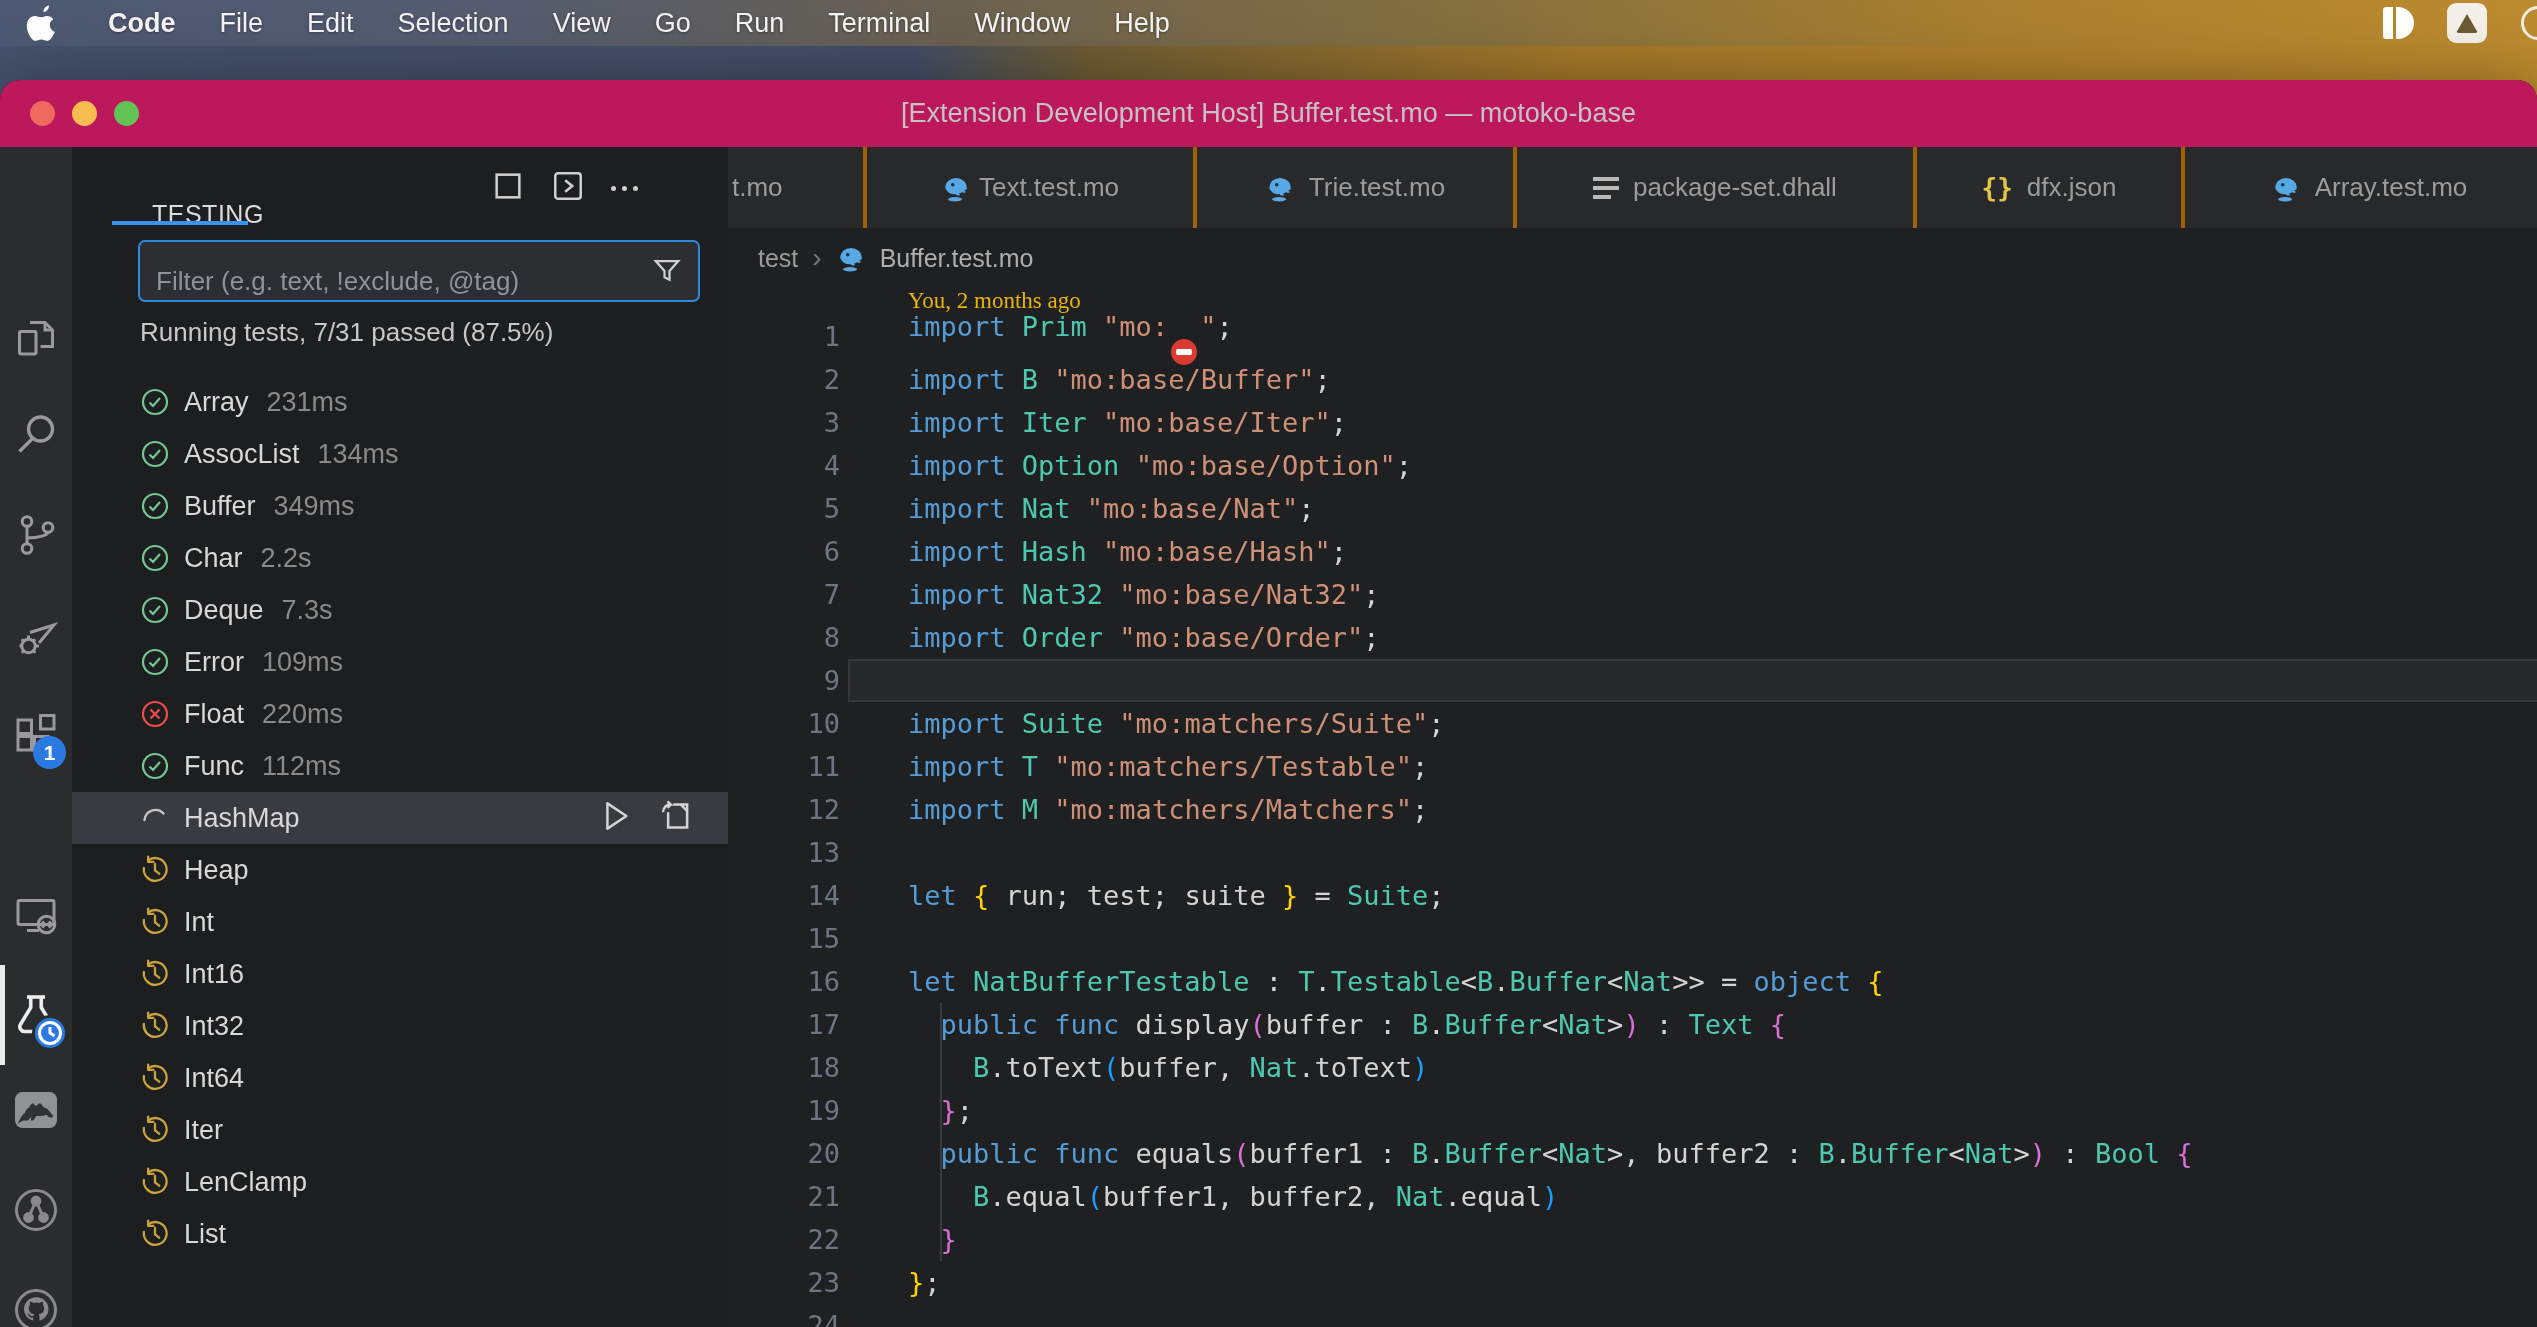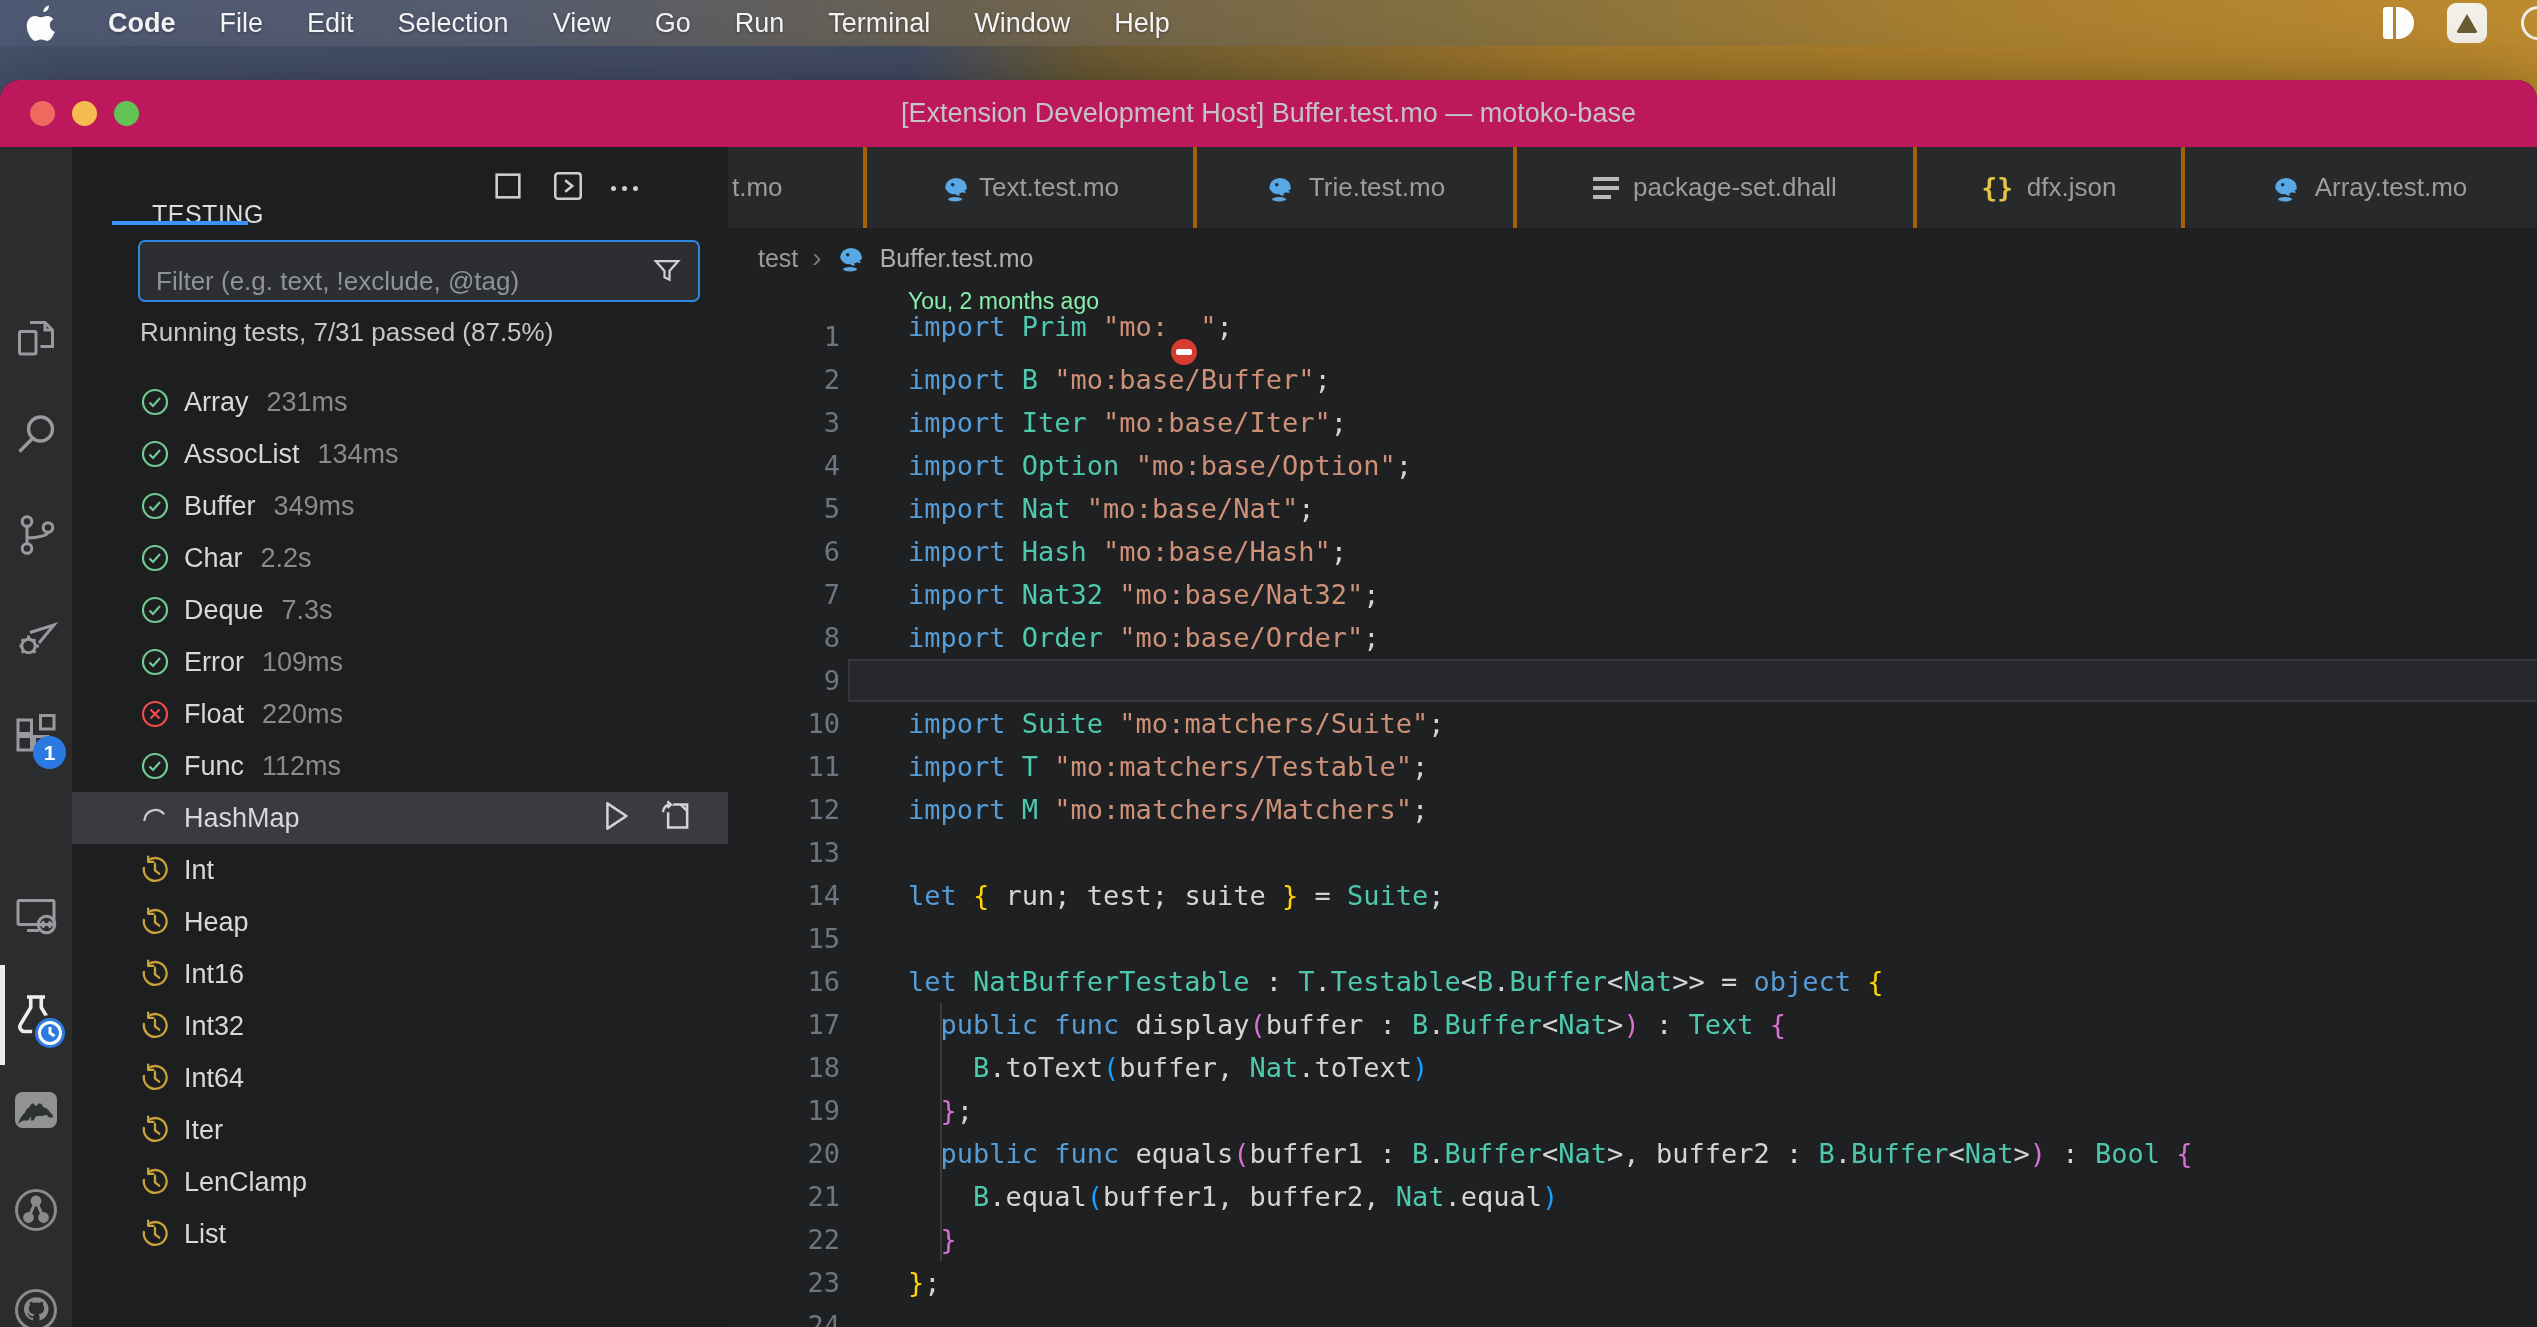--- a/index.html
+++ b/index.html
@@ -75,21 +75,21 @@
   .tab-ico svg { width:30px; height:30px; }
   .tab-ico.braces { color:#e2c545; font-family:"DejaVu Sans Mono", monospace; font-size:26px; font-weight:700; width:auto; }
   .dhall-lines { width:26px; height:22px; display:flex; flex-direction:column; justify-content:space-between; }
   .dhall-lines i { height:4px; background:#b9b9b9; }
   .dhall-lines i:nth-child(3){ width:70%; }
   .breadcrumb { position:absolute; top:81px; left:0; right:0; height:60px; display:flex; align-items:center;
     padding-left:30px; color:#9b9b9b; font-size:25px; gap:14px; }
   .bc-chev { color:#7a7a7a; font-size:28px; }
   .bc-file { color:#aeaeae; }
   .code { position:absolute; top:141px; left:0; right:0; bottom:0; font-family:"DejaVu Sans Mono", monospace; }
-  .blame { height:27px; padding-left:180px; color:#86efac; font-size:23px; font-family:Liberation Sans, sans-serif; }
+  .blame { height:27px; padding-left:180px; color:#eab308; font-size:23px; font-family:Liberation Serif, serif; }
   .code-line { height:43px; display:flex; align-items:center; position:relative; z-index:1; }
   .ln { width:112px; text-align:right; color:#6e7681; font-size:27px; flex:0 0 auto; }
   .lt { padding-left:68px; font-size:27px; white-space:pre; color:#d4d4d4; }
   .tk-kw{color:#569cd6;} .tk-ty{color:#4ec9b0;} .tk-str{color:#ce9178;} .tk-pl{color:#d4d4d4;}
   .tk-b1{color:#ffd602;} .tk-b2{color:#da70d6;} .tk-b3{color:#179fff;}
   .tk-emj{ display:inline-block; width:26px; height:26px; background:#d83b2f; border-radius:50%;
     position:relative; top:3px; margin:0 3px; font-size:0; }
   .tk-emj::after{ content:""; position:absolute; left:5px; right:5px; top:10px; height:6px; background:#fff; border-radius:2px; }
   .cur-line-bg { position:absolute; left:120px; right:0; top:371px; height:43px; background:#27282b;
     border:2px solid #36373b; border-right:none; z-index:0; }
@@ -352,31 +352,31 @@
           </span>
         </div>
         <div class="test-row">
           <span class="t-ico">
             <svg viewBox="0 0 30 30" fill="none" stroke="#c9a43a" stroke-width="2.3">
               <path d="M8 5.6A11.4 11.4 0 1 1 3.9 13" stroke-linecap="round"></path>
               <path d="M8.2 1.6v5.3h5.3" stroke-linecap="round" stroke-linejoin="round"></path>
               <path d="M15 9v6.5l4.2 3.2" stroke-linecap="round"></path>
             </svg>
           </span>
+          <span class="t-name">Heap</span>
+        </div>
+        <div class="test-row">
+          <span class="t-ico">
+            <svg viewBox="0 0 30 30" fill="none" stroke="#c9a43a" stroke-width="2.3">
+              <path d="M8 5.6A11.4 11.4 0 1 1 3.9 13" stroke-linecap="round"></path>
+              <path d="M8.2 1.6v5.3h5.3" stroke-linecap="round" stroke-linejoin="round"></path>
+              <path d="M15 9v6.5l4.2 3.2" stroke-linecap="round"></path>
+            </svg>
+          </span>
           <span class="t-name">Int</span>
-        </div>
-        <div class="test-row">
-          <span class="t-ico">
-            <svg viewBox="0 0 30 30" fill="none" stroke="#c9a43a" stroke-width="2.3">
-              <path d="M8 5.6A11.4 11.4 0 1 1 3.9 13" stroke-linecap="round"></path>
-              <path d="M8.2 1.6v5.3h5.3" stroke-linecap="round" stroke-linejoin="round"></path>
-              <path d="M15 9v6.5l4.2 3.2" stroke-linecap="round"></path>
-            </svg>
-          </span>
-          <span class="t-name">Heap</span>
         </div>
         <div class="test-row">
           <span class="t-ico">
             <svg viewBox="0 0 30 30" fill="none" stroke="#c9a43a" stroke-width="2.3">
               <path d="M8 5.6A11.4 11.4 0 1 1 3.9 13" stroke-linecap="round"></path>
               <path d="M8.2 1.6v5.3h5.3" stroke-linecap="round" stroke-linejoin="round"></path>
               <path d="M15 9v6.5l4.2 3.2" stroke-linecap="round"></path>
             </svg>
           </span>
           <span class="t-name">Int16</span>

